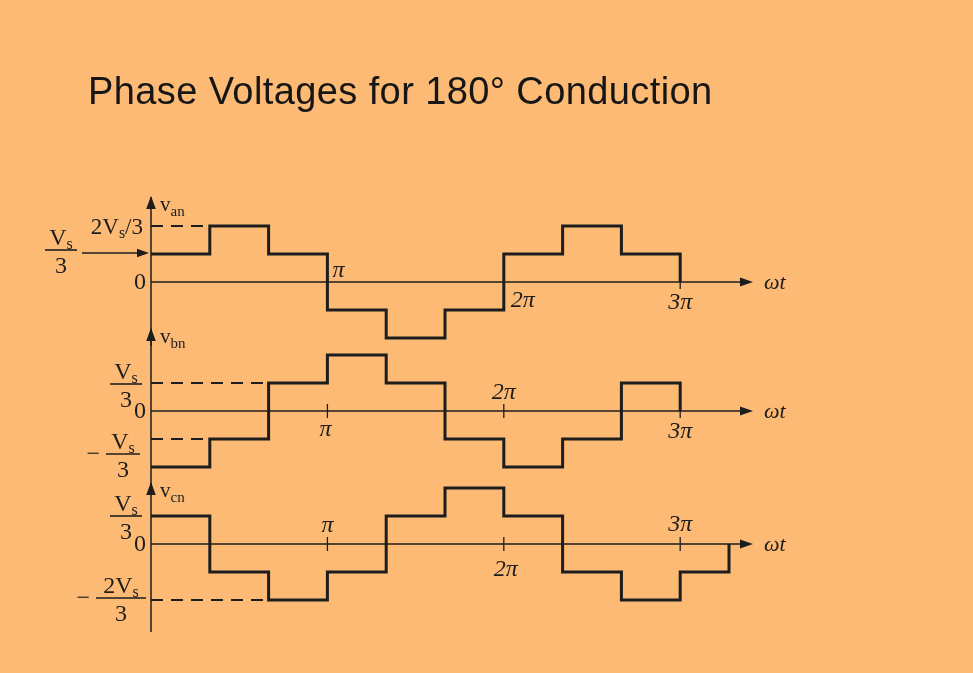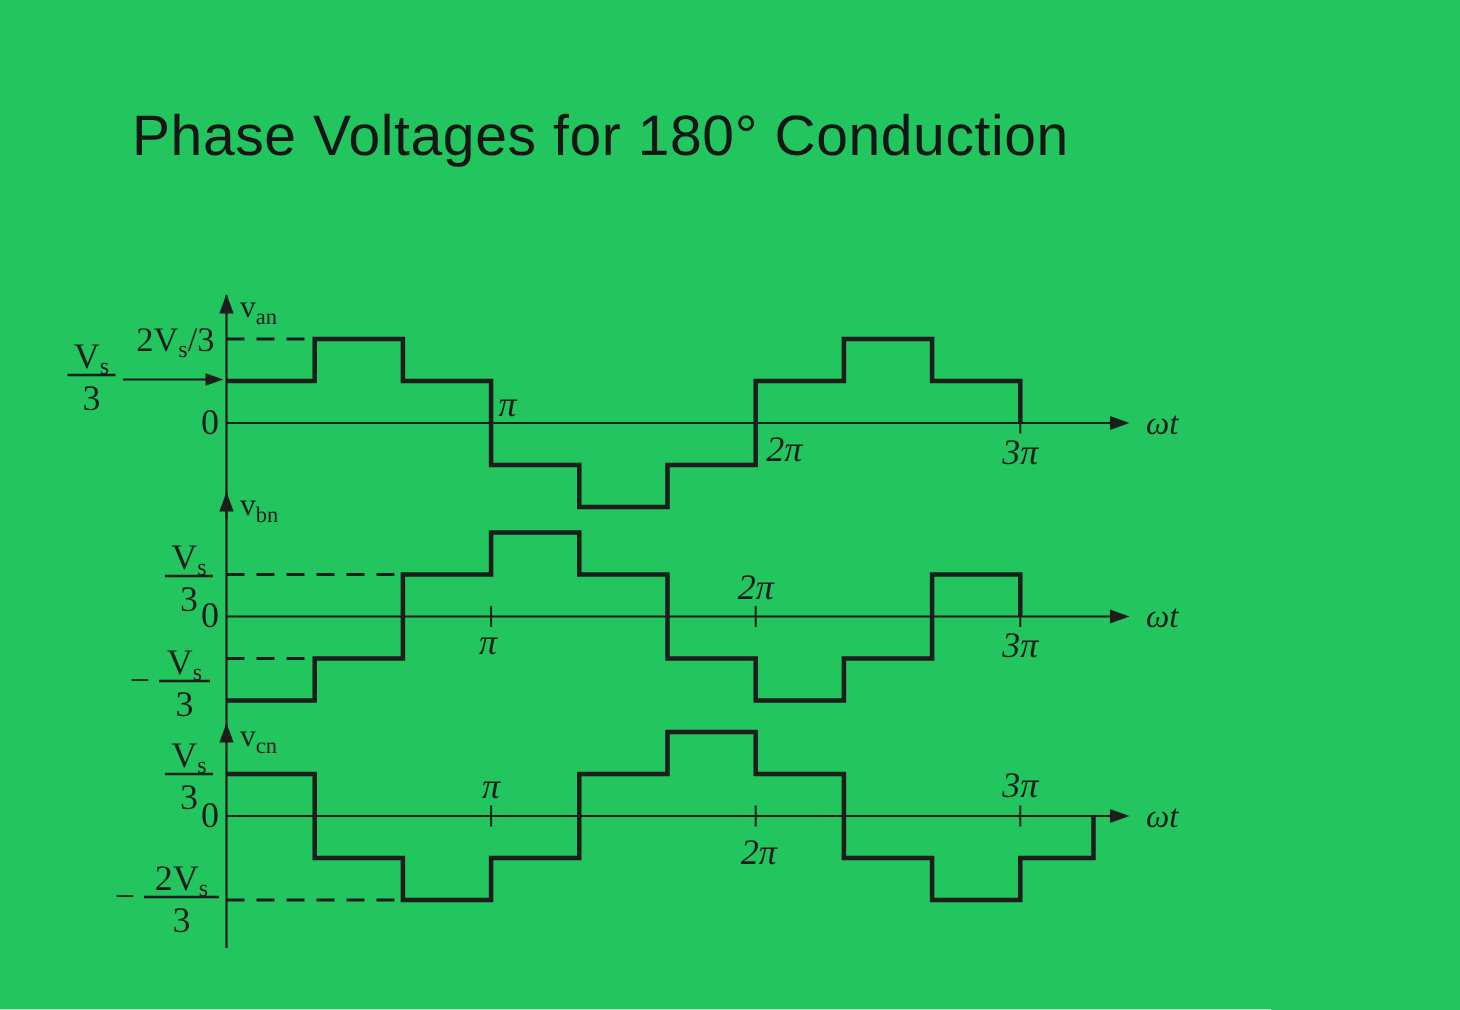--- a/index.html
+++ b/index.html
@@ -1,16 +1,16 @@
 <!DOCTYPE html>
 <html><head>
 <meta charset="utf-8">
 <style>
   html,body{margin:0;padding:0;background:#ffffff;}
-  .slide{position:relative;width:973px;height:673px;background:#22c55e;overflow:hidden;
+  .slide{position:relative;width:973px;height:673px;background:#fdba74;overflow:hidden;
          font-family:"Liberation Serif", serif;}
   .title{position:absolute;left:88px;top:70px;margin:0;font-family:"Liberation Sans",sans-serif;
          font-size:38px;font-weight:400;letter-spacing:0.4px;color:#161616;white-space:nowrap;}
   svg{position:absolute;left:0;top:0;}
   svg text{font-family:"Liberation Serif",serif;}
   svg text.ital{font-style:italic;}
 </style>
 </head>
 <body>
 

